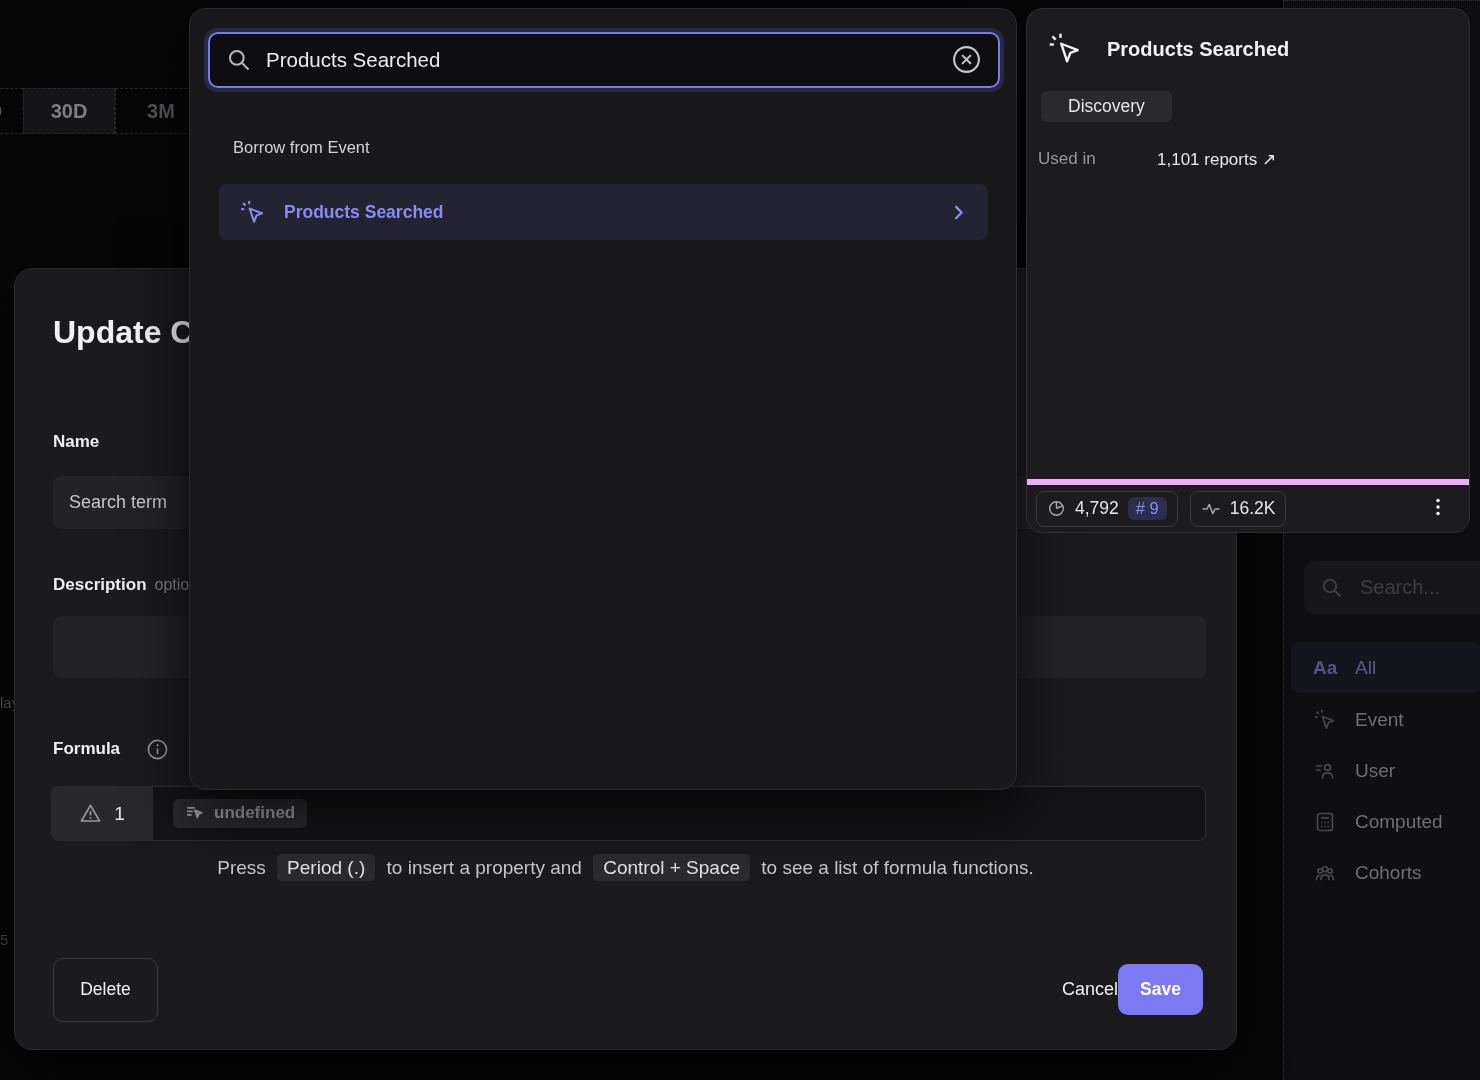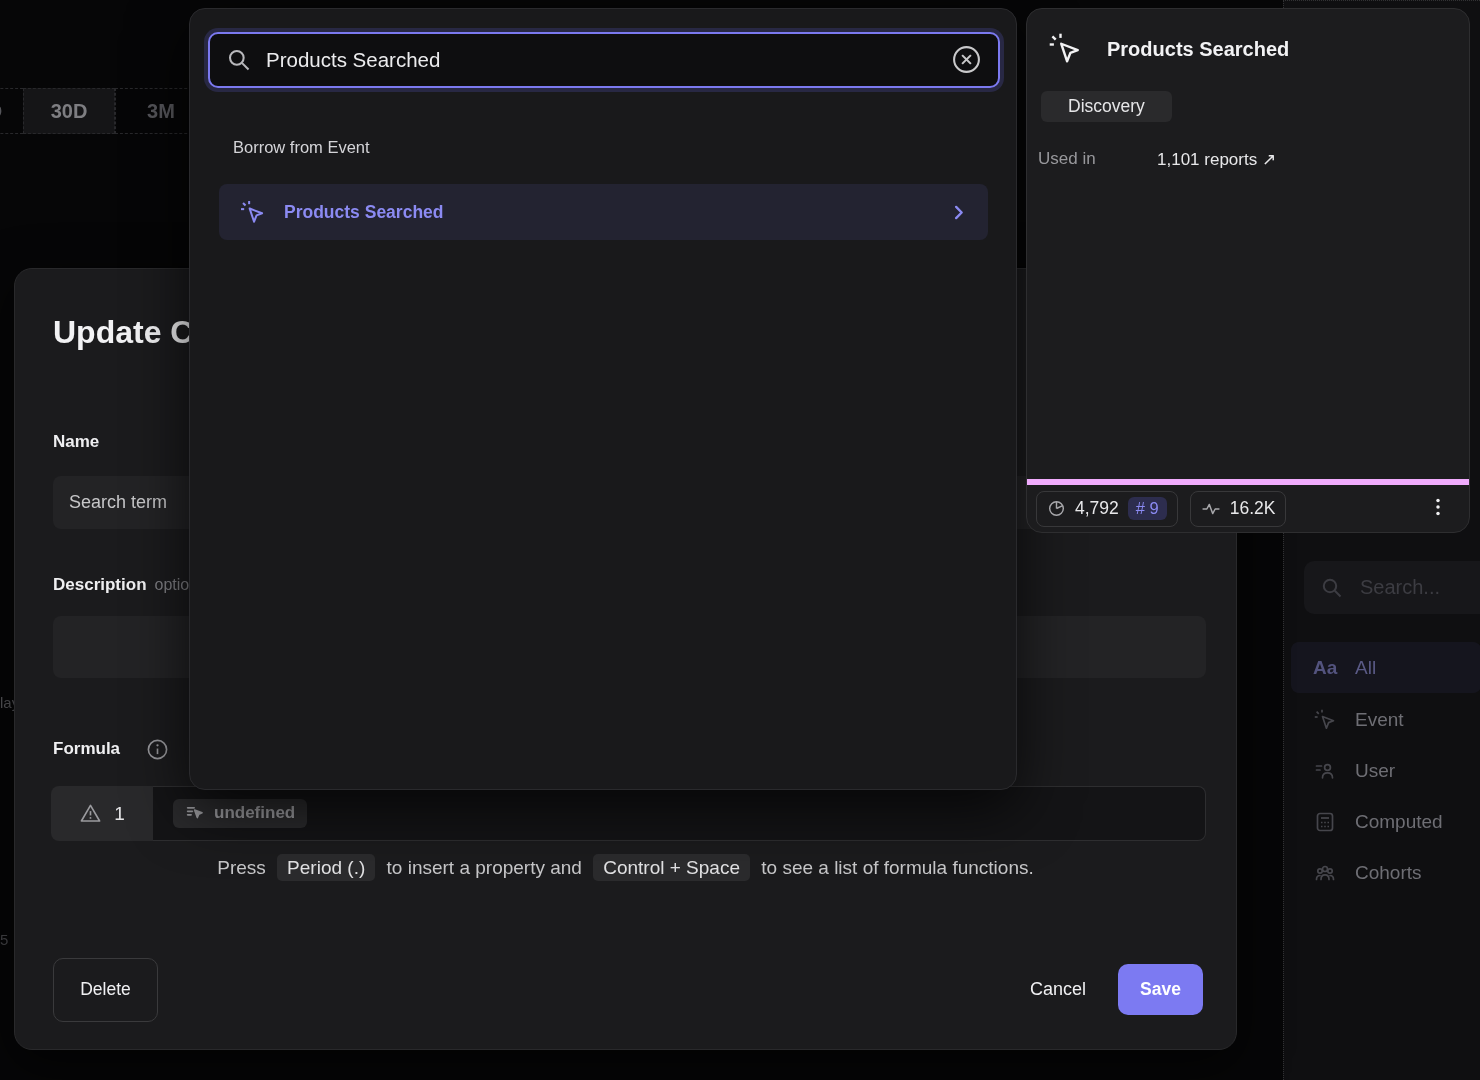--- a/index.html
+++ b/index.html
@@ -38,21 +38,21 @@
   .formula-input { flex:1; background:#141416; border:1px solid #2E2E30; border-left:none;
                    border-radius:0 8px 8px 0; display:flex; align-items:center; padding-left:20px; }
   .prop-chip { display:flex; align-items:flex-start; gap:8px; background:#2A2A2C; border-radius:6px;
                padding:4px 12px; color:#9A9A9E; font-size:17px; font-weight:bold; }
   .hint-line { position:absolute; left:0; right:0; top:588px; text-align:center; font-size:19px; color:#C7C7C9; }
   .kbd { background:#2B2B2D; border-radius:5px; padding:3px 10px; color:#E2E2E4; margin:0 6px; white-space:nowrap; }
   .modal-footer { position:absolute; left:38px; right:33px; top:695px; height:51px;
                   display:flex; align-items:center; justify-content:space-between; }
   .btn { border-radius:10px; font-size:17.5px; font-family:inherit; cursor:pointer; }
   .btn-delete { width:105px; height:64px; background:transparent; border:1px solid #3A3A3C; color:#F0F0F2; }
-  .footer-right { display:flex; align-items:center; gap:32px; }
+  .footer-right { display:flex; align-items:center; }
   .btn-cancel { background:none; border:none; color:#F0F0F2; font-size:18px; }
   .btn-save { width:85px; height:51px; background:var(--accent,#7C7AF2); border:none; color:#FFFFFF; font-weight:bold; }
 
   
   .dropdown { position:absolute; left:189px; top:8px; width:828px; height:782px; background:#19191B;
               border-radius:16px; border:1px solid #2A2A2D; box-shadow:0 18px 60px rgba(0,0,0,.7); z-index:20; }
   .dd-search { position:absolute; left:18px; top:23px; width:792px; height:56px; background:#0E0E10;
                border:2px solid var(--focus,#7B79F0); border-radius:10px;
                box-shadow:0 0 0 4px rgba(95,95,215,.22); display:flex; align-items:center; padding:0 16px; gap:14px; }
   .dd-search input { flex:1; background:transparent; border:none; outline:none; color:#ECECEE;

